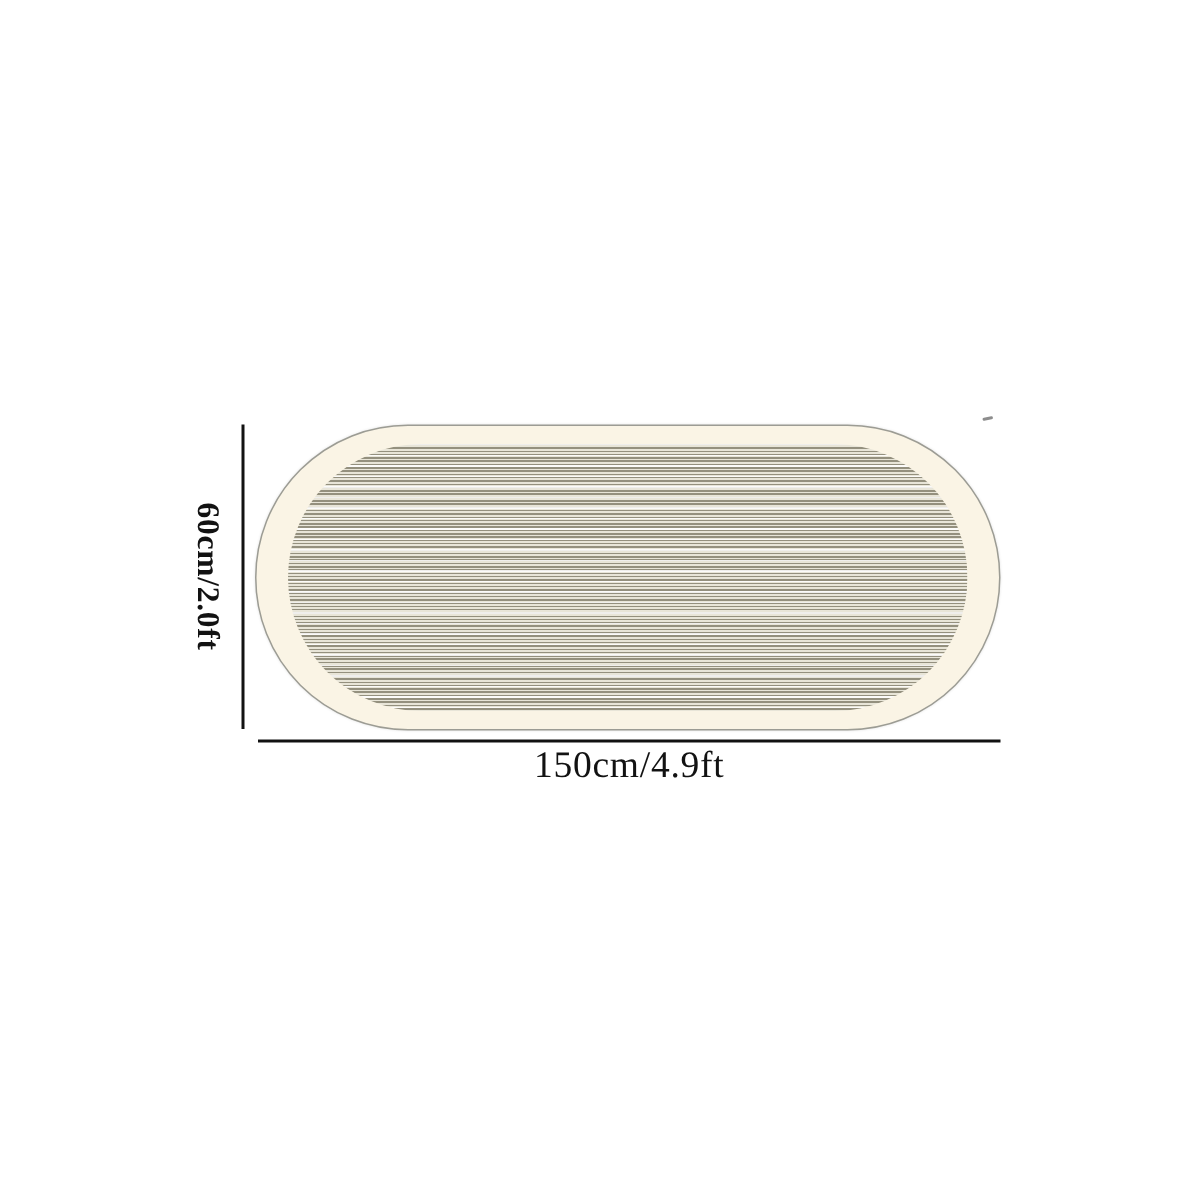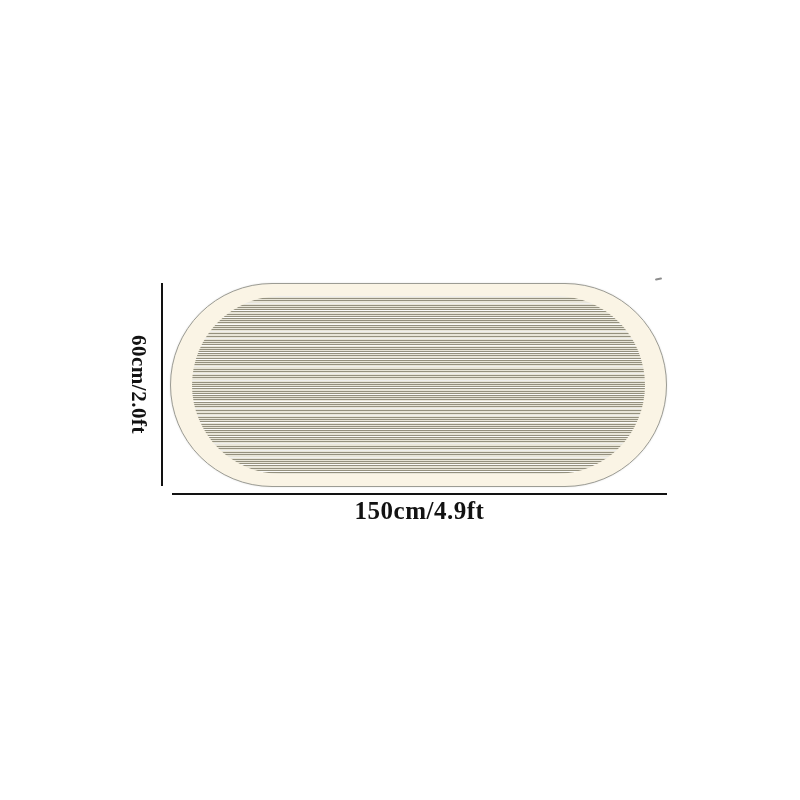--- a/index.html
+++ b/index.html
@@ -81,21 +81,21 @@
     letter-spacing:0.5px;
     color:var(--dimension);
     white-space:nowrap;
   }
   .hlabel{
     position:absolute;
     left:172px;
     top:497px;
     width:495px;
     text-align:center;
-    font-weight:bold;
+    font-weight:normal;
     font-size:25px;
     letter-spacing:0.5px;
     color:var(--dimension);
     white-space:nowrap;
   }
   
   .speck{
     position:absolute;
     left:655px;
     top:278px;

